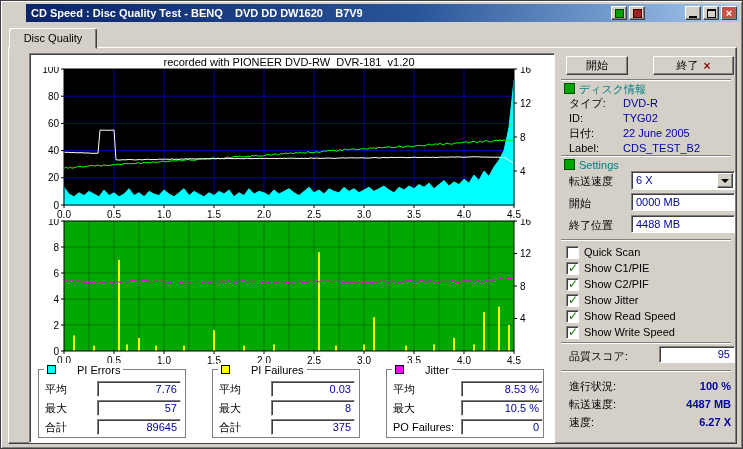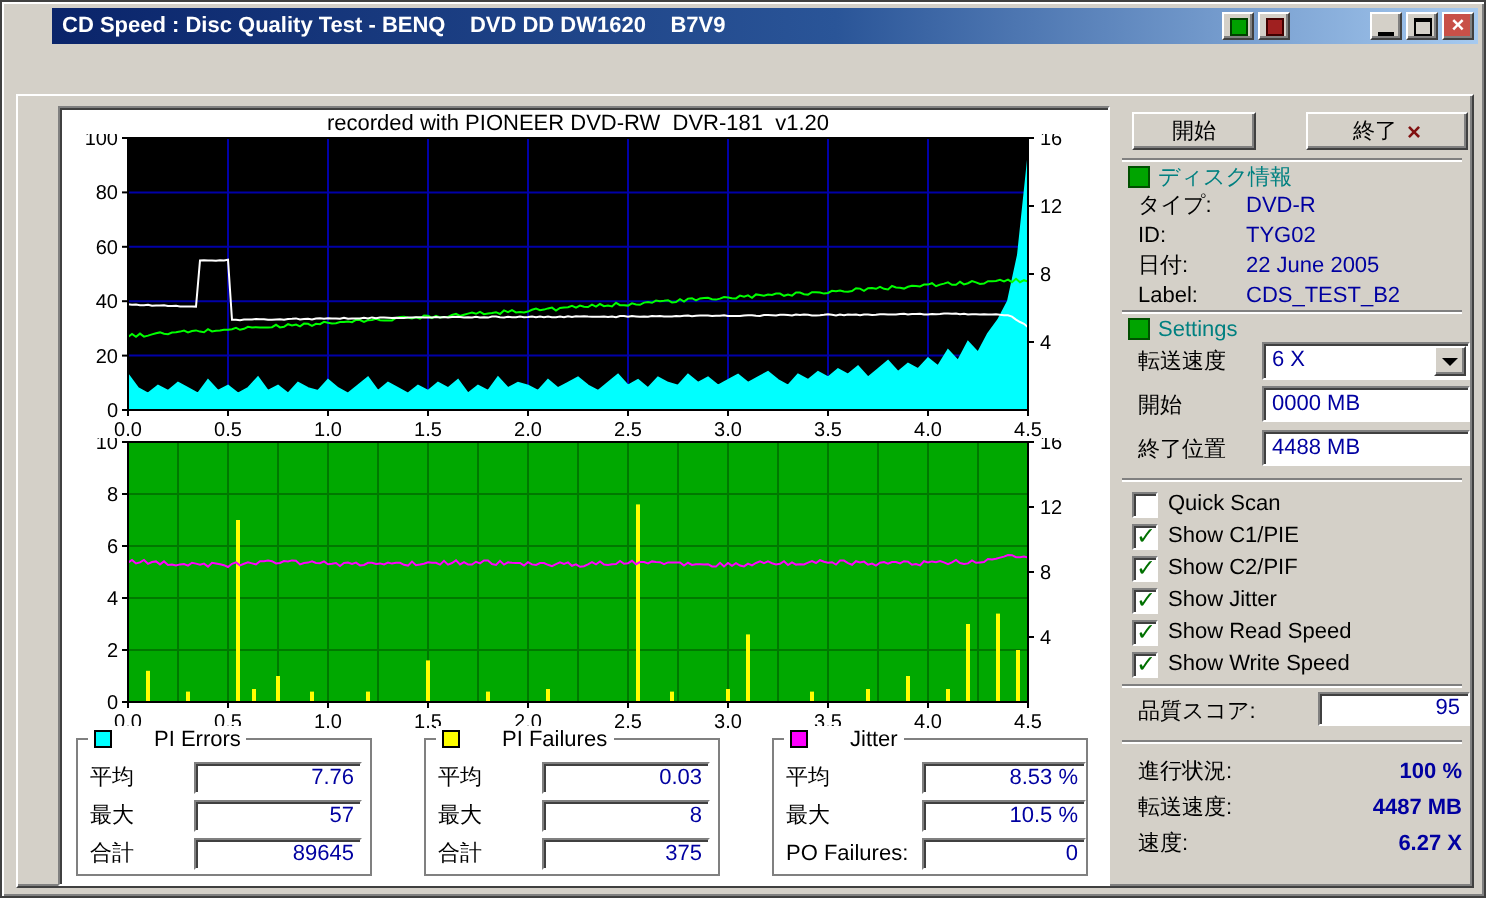--- a/index.html
+++ b/index.html
@@ -109,20 +109,21 @@
         </div>
       <div class="tb-btn">
           <span class="glyph-max"></span>
         </div>
       <div class="tb-btn win-close">
           <span class="glyph-close">×</span>
         </div>
     </div>
   </div>
 
+  <div class="tab">Disc Quality</div>
   <div class="page"></div>
 
   <div class="chart-panel sunken">
     <div class="chart-title">recorded with PIONEER DVD-RW  DVR-181  v1.20</div>
     <svg id="top-chart" width="524" height="152">
         <rect x="34" y="2" width="450" height="136" fill="#000000"></rect>
         <line x1="84" y1="2" x2="84" y2="138" stroke="#0000A8"></line>
         <line x1="134" y1="2" x2="134" y2="138" stroke="#0000A8"></line>
         <line x1="184" y1="2" x2="184" y2="138" stroke="#0000A8"></line>
         <line x1="234" y1="2" x2="234" y2="138" stroke="#0000A8"></line>

